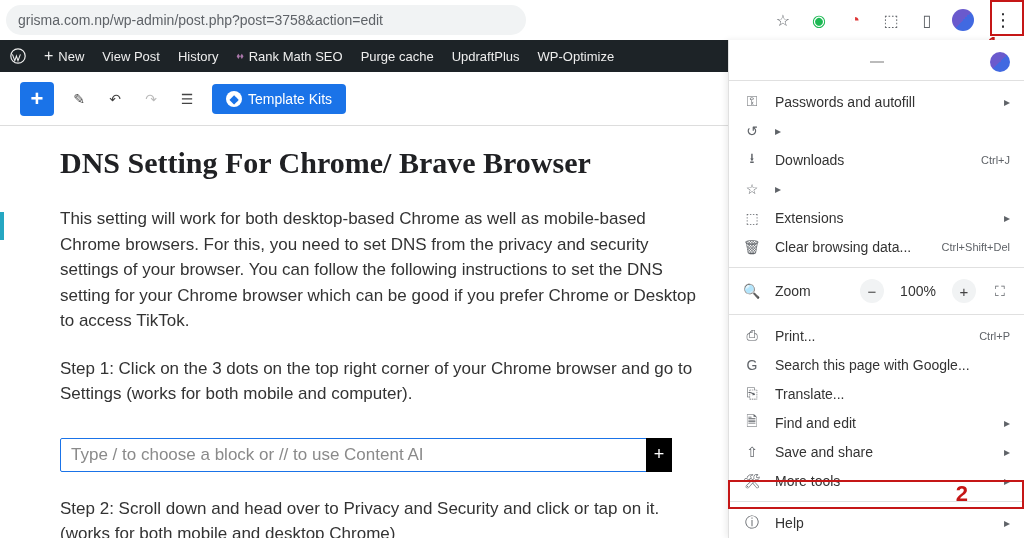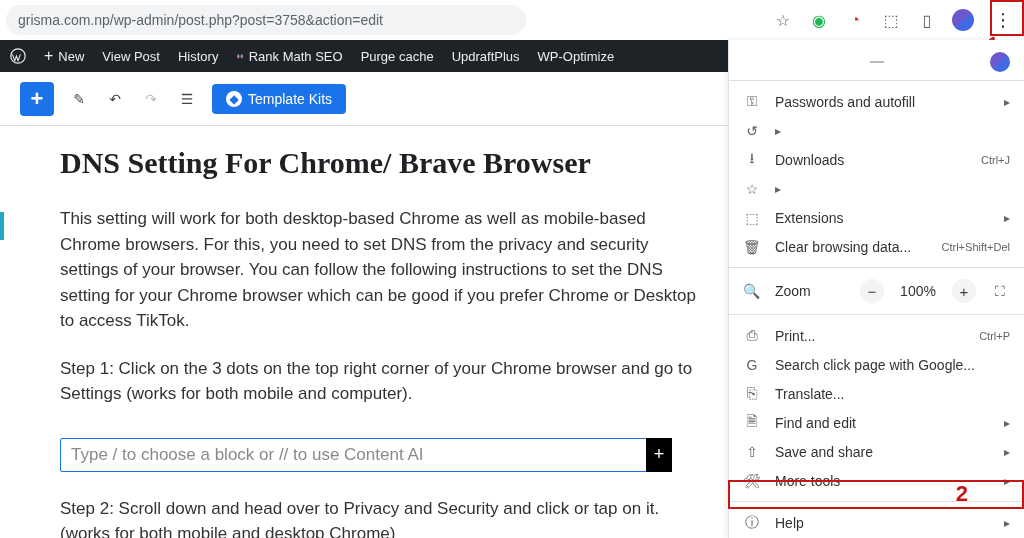--- a/index.html
+++ b/index.html
@@ -263,21 +263,21 @@
 
   <div class="menu-sep"></div>
 
   <div class="menu-item">
     <span class="mi-icon">⎙</span>
     <span class="mi-label">Print...</span>
     <span class="mi-right">Ctrl+P</span>
   </div>
   <div class="menu-item">
     <span class="mi-icon">G</span>
-    <span class="mi-label">Search click page with Google...</span>
+    <span class="mi-label">Search this page with Google...</span>
   </div>
   <div class="menu-item">
     <span class="mi-icon">⎘</span>
     <span class="mi-label">Translate...</span>
   </div>
   <div class="menu-item">
     <span class="mi-icon">🗎</span>
     <span class="mi-label">Find and edit</span>
     <span class="chevron">▸</span>
   </div>

